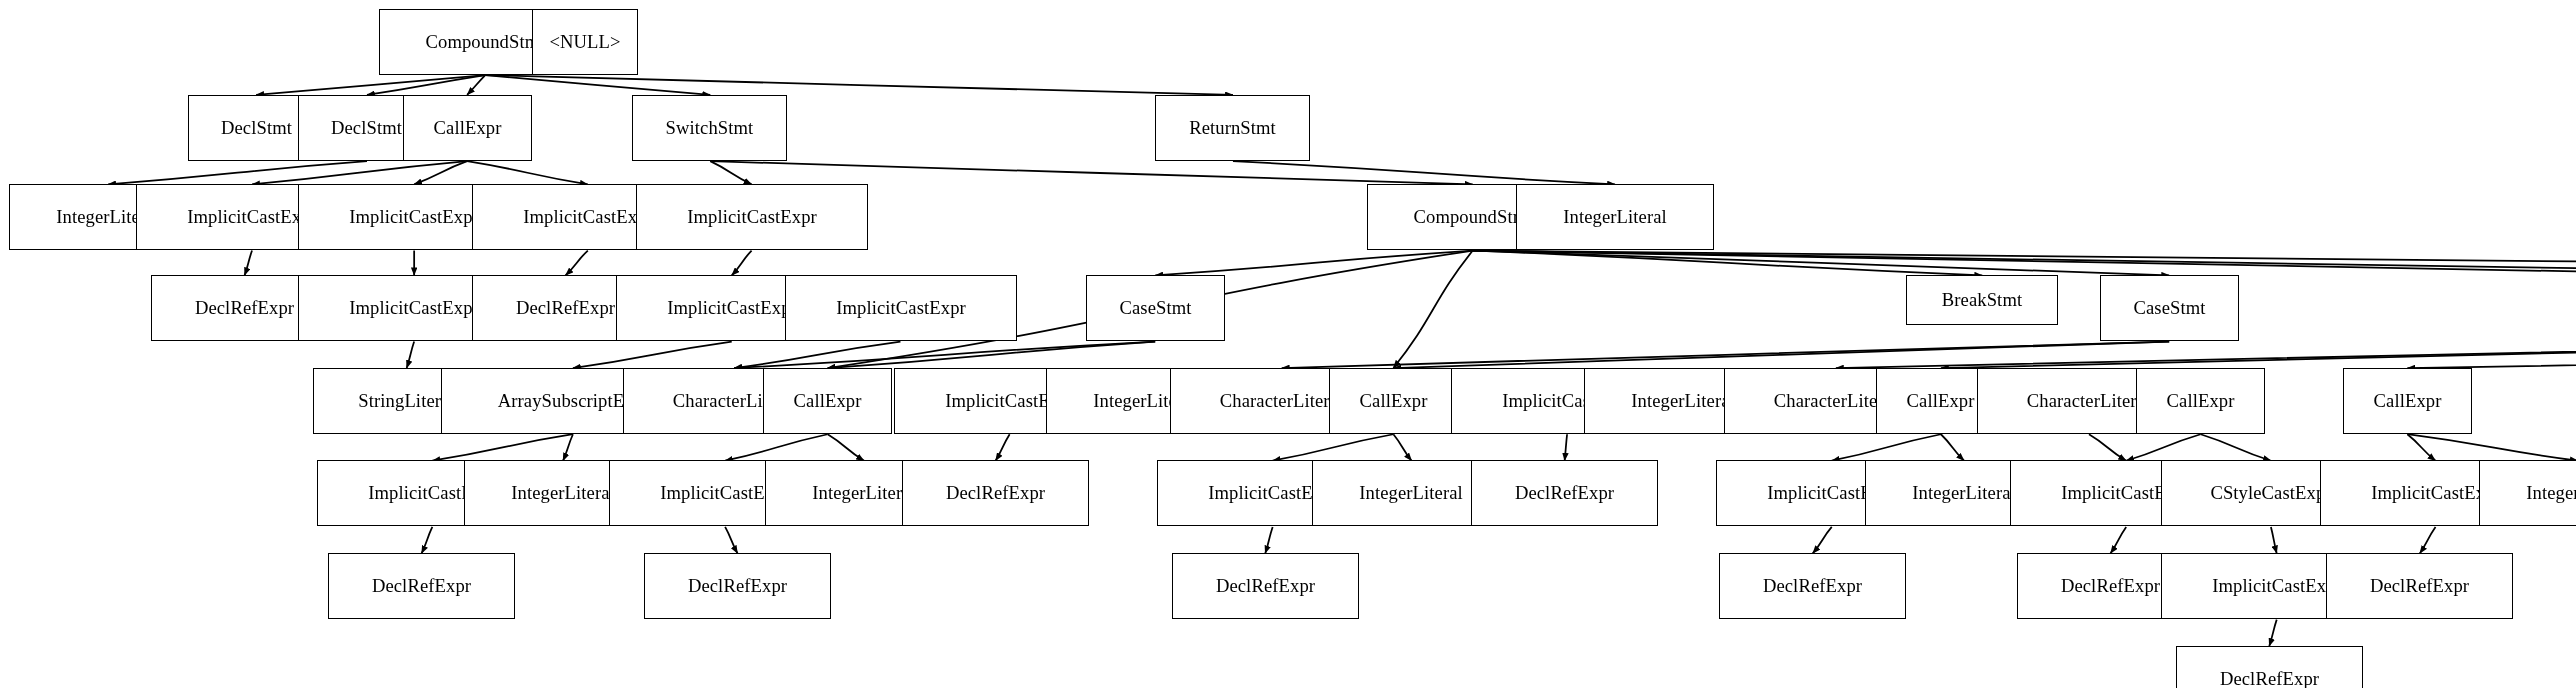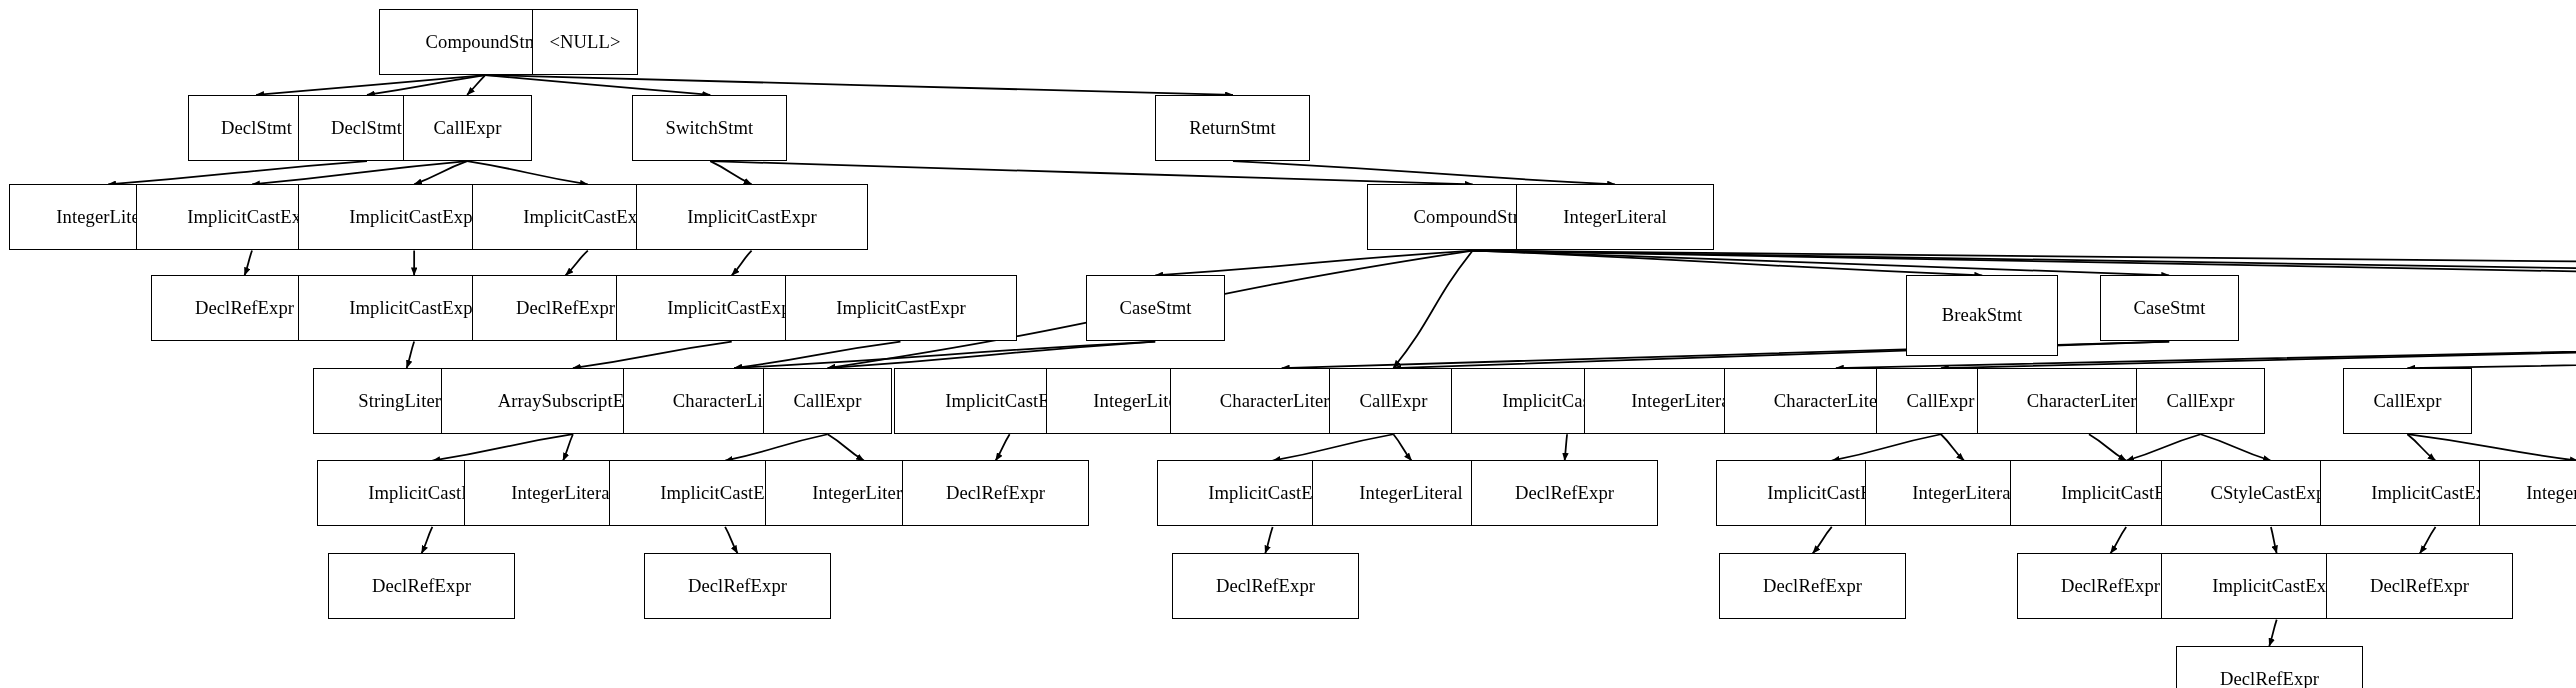--- a/index.html
+++ b/index.html
@@ -175,21 +175,21 @@
       </div>
       <div class="graph-node" style="left: 616px; top: 275px; width: 232px; height: 66px;">
         <span class="node-text">ImplicitCastExpr</span>
       </div>
       <div class="graph-node" style="left: 785px; top: 275px; width: 232px; height: 66px;">
         <span class="node-text">ImplicitCastExpr</span>
       </div>
       <div class="graph-node" style="left: 1086px; top: 275px; width: 139px; height: 66px;">
         <span class="node-text">CaseStmt</span>
       </div>
-      <div class="graph-node" style="left: 1906px; top: 275px; width: 152px; height: 81px;">
+      <div class="graph-node" style="left: 1906px; top: 275px; width: 152px; height: 50px;">
         <span class="node-text">BreakStmt</span>
       </div>
       <div class="graph-node" style="left: 2100px; top: 275px; width: 139px; height: 66px;">
         <span class="node-text">CaseStmt</span>
       </div>
       <div class="graph-node" style="left: 313px; top: 368px; width: 187px; height: 66px;">
         <span class="node-text">StringLiteral</span>
       </div>
       <div class="graph-node" style="left: 441px; top: 368px; width: 265px; height: 66px;">
         <span class="node-text">ArraySubscriptExpr</span>

